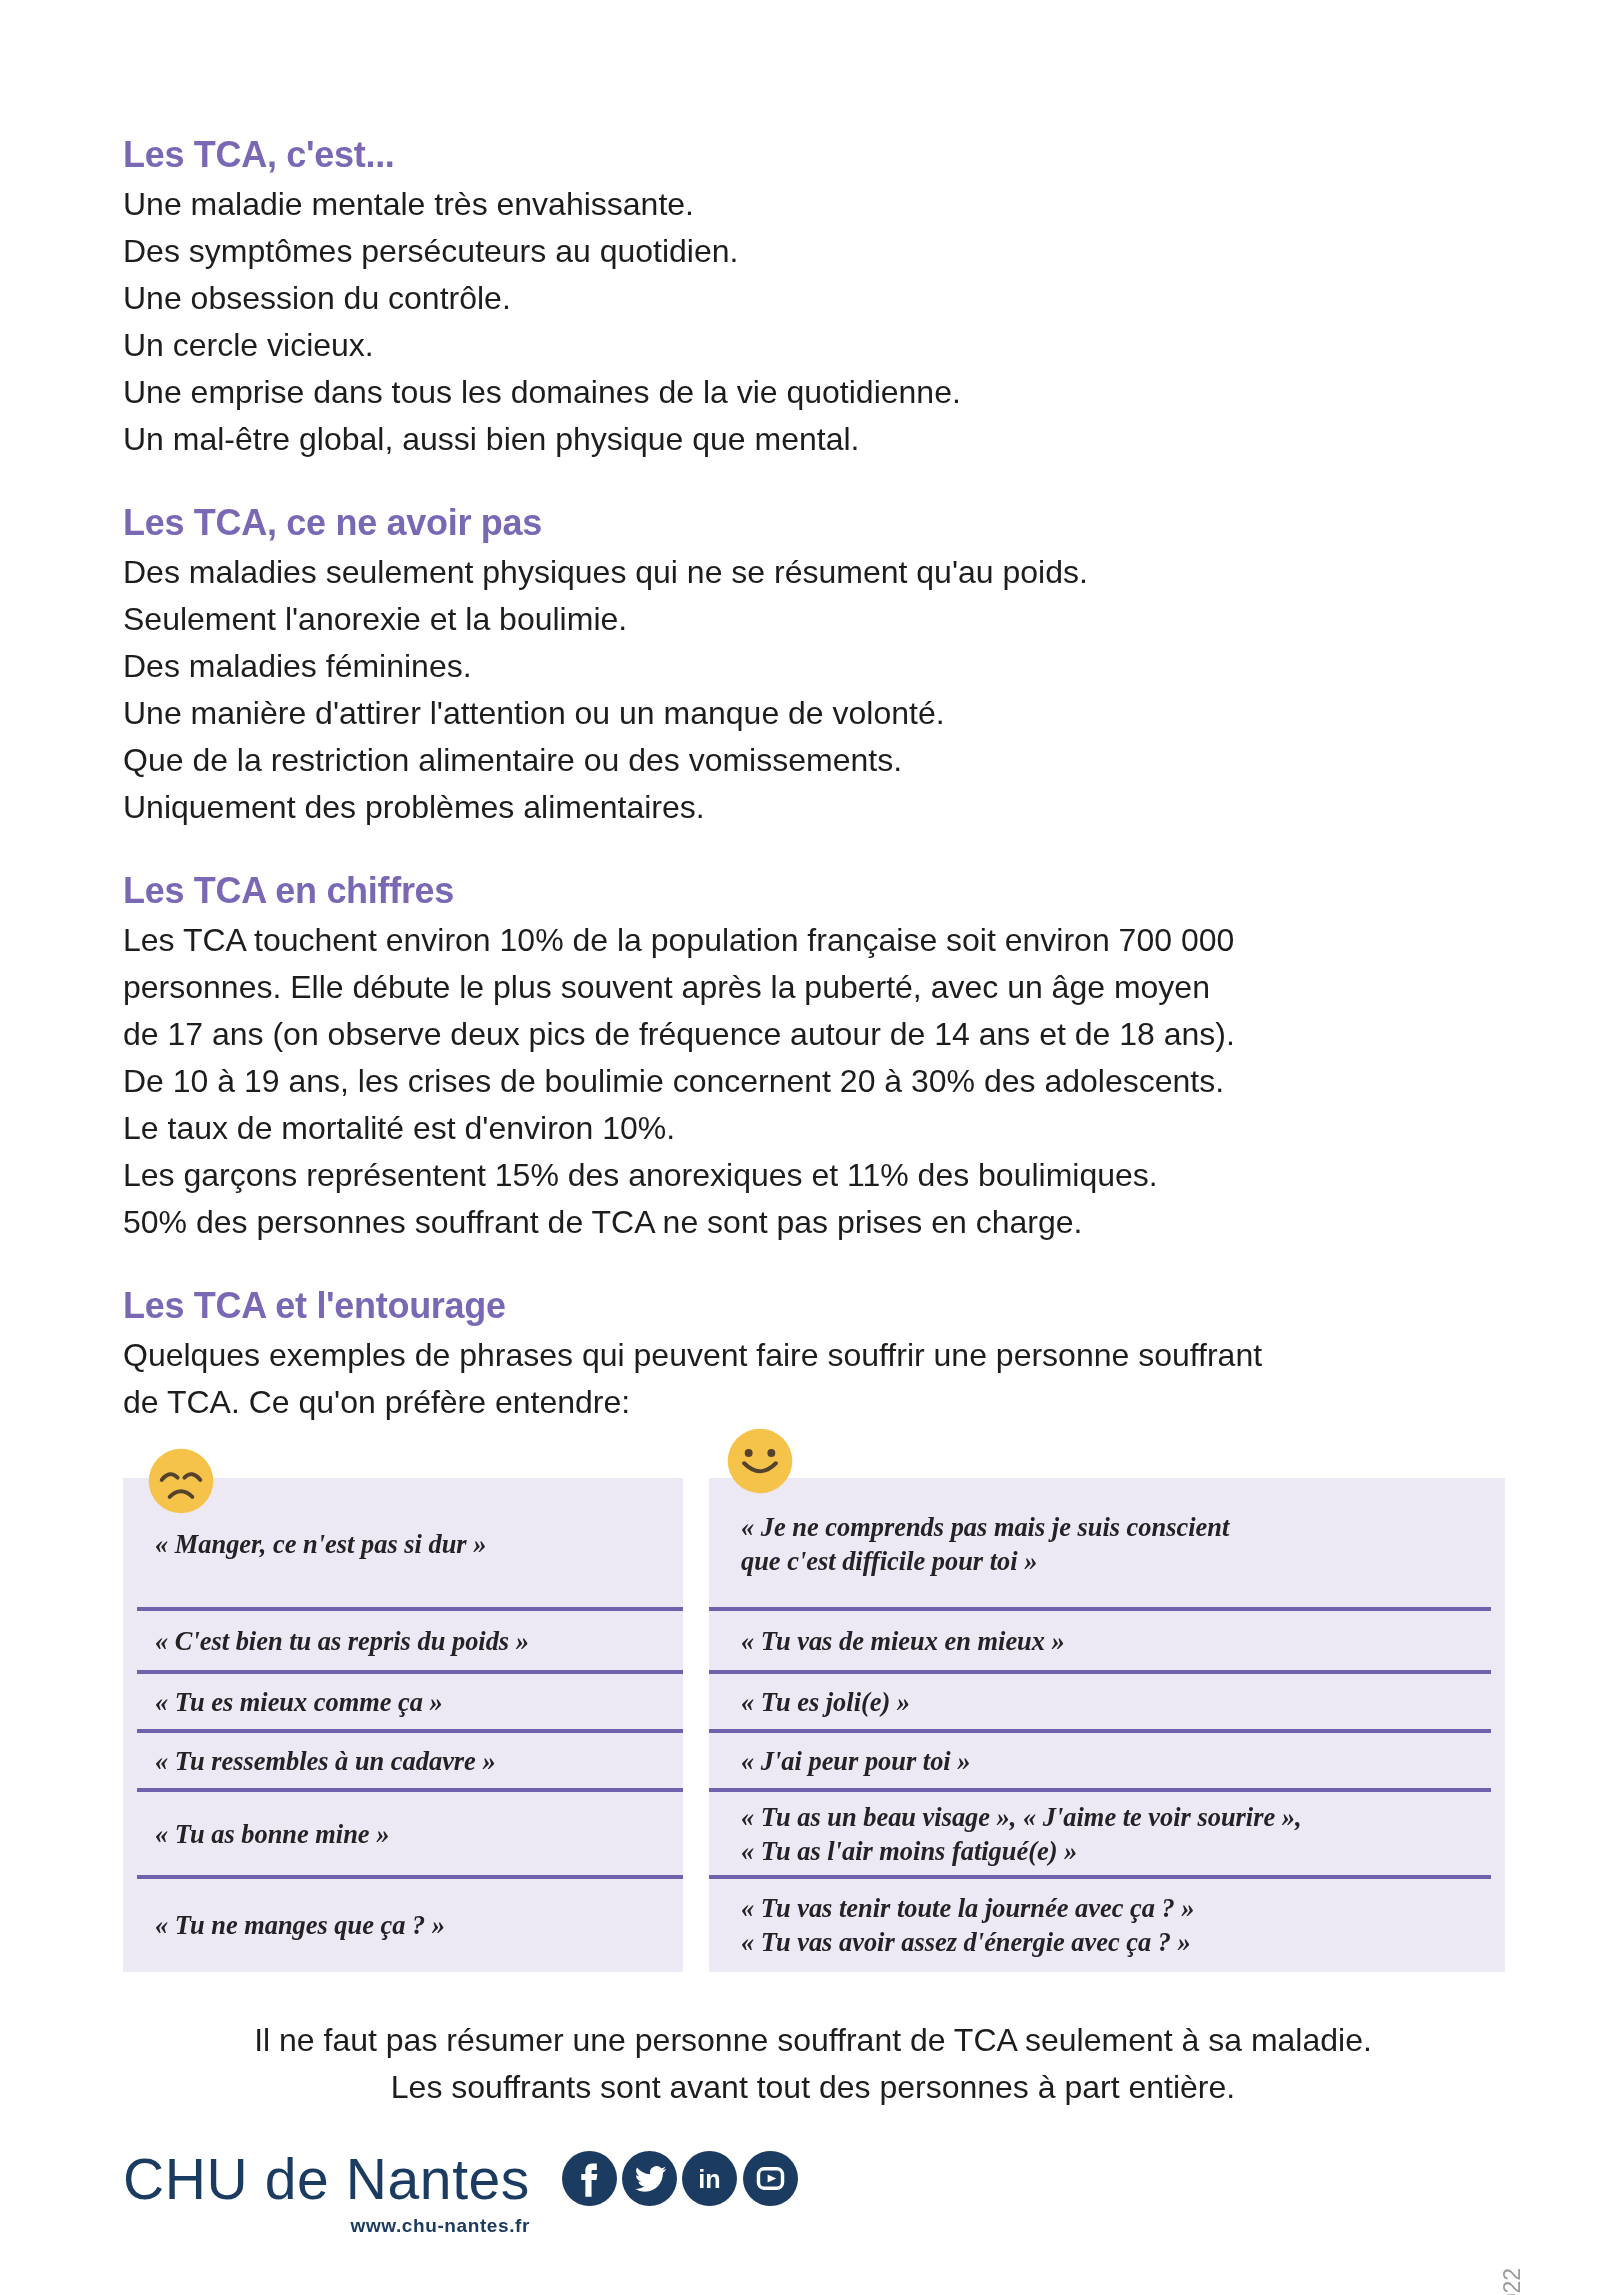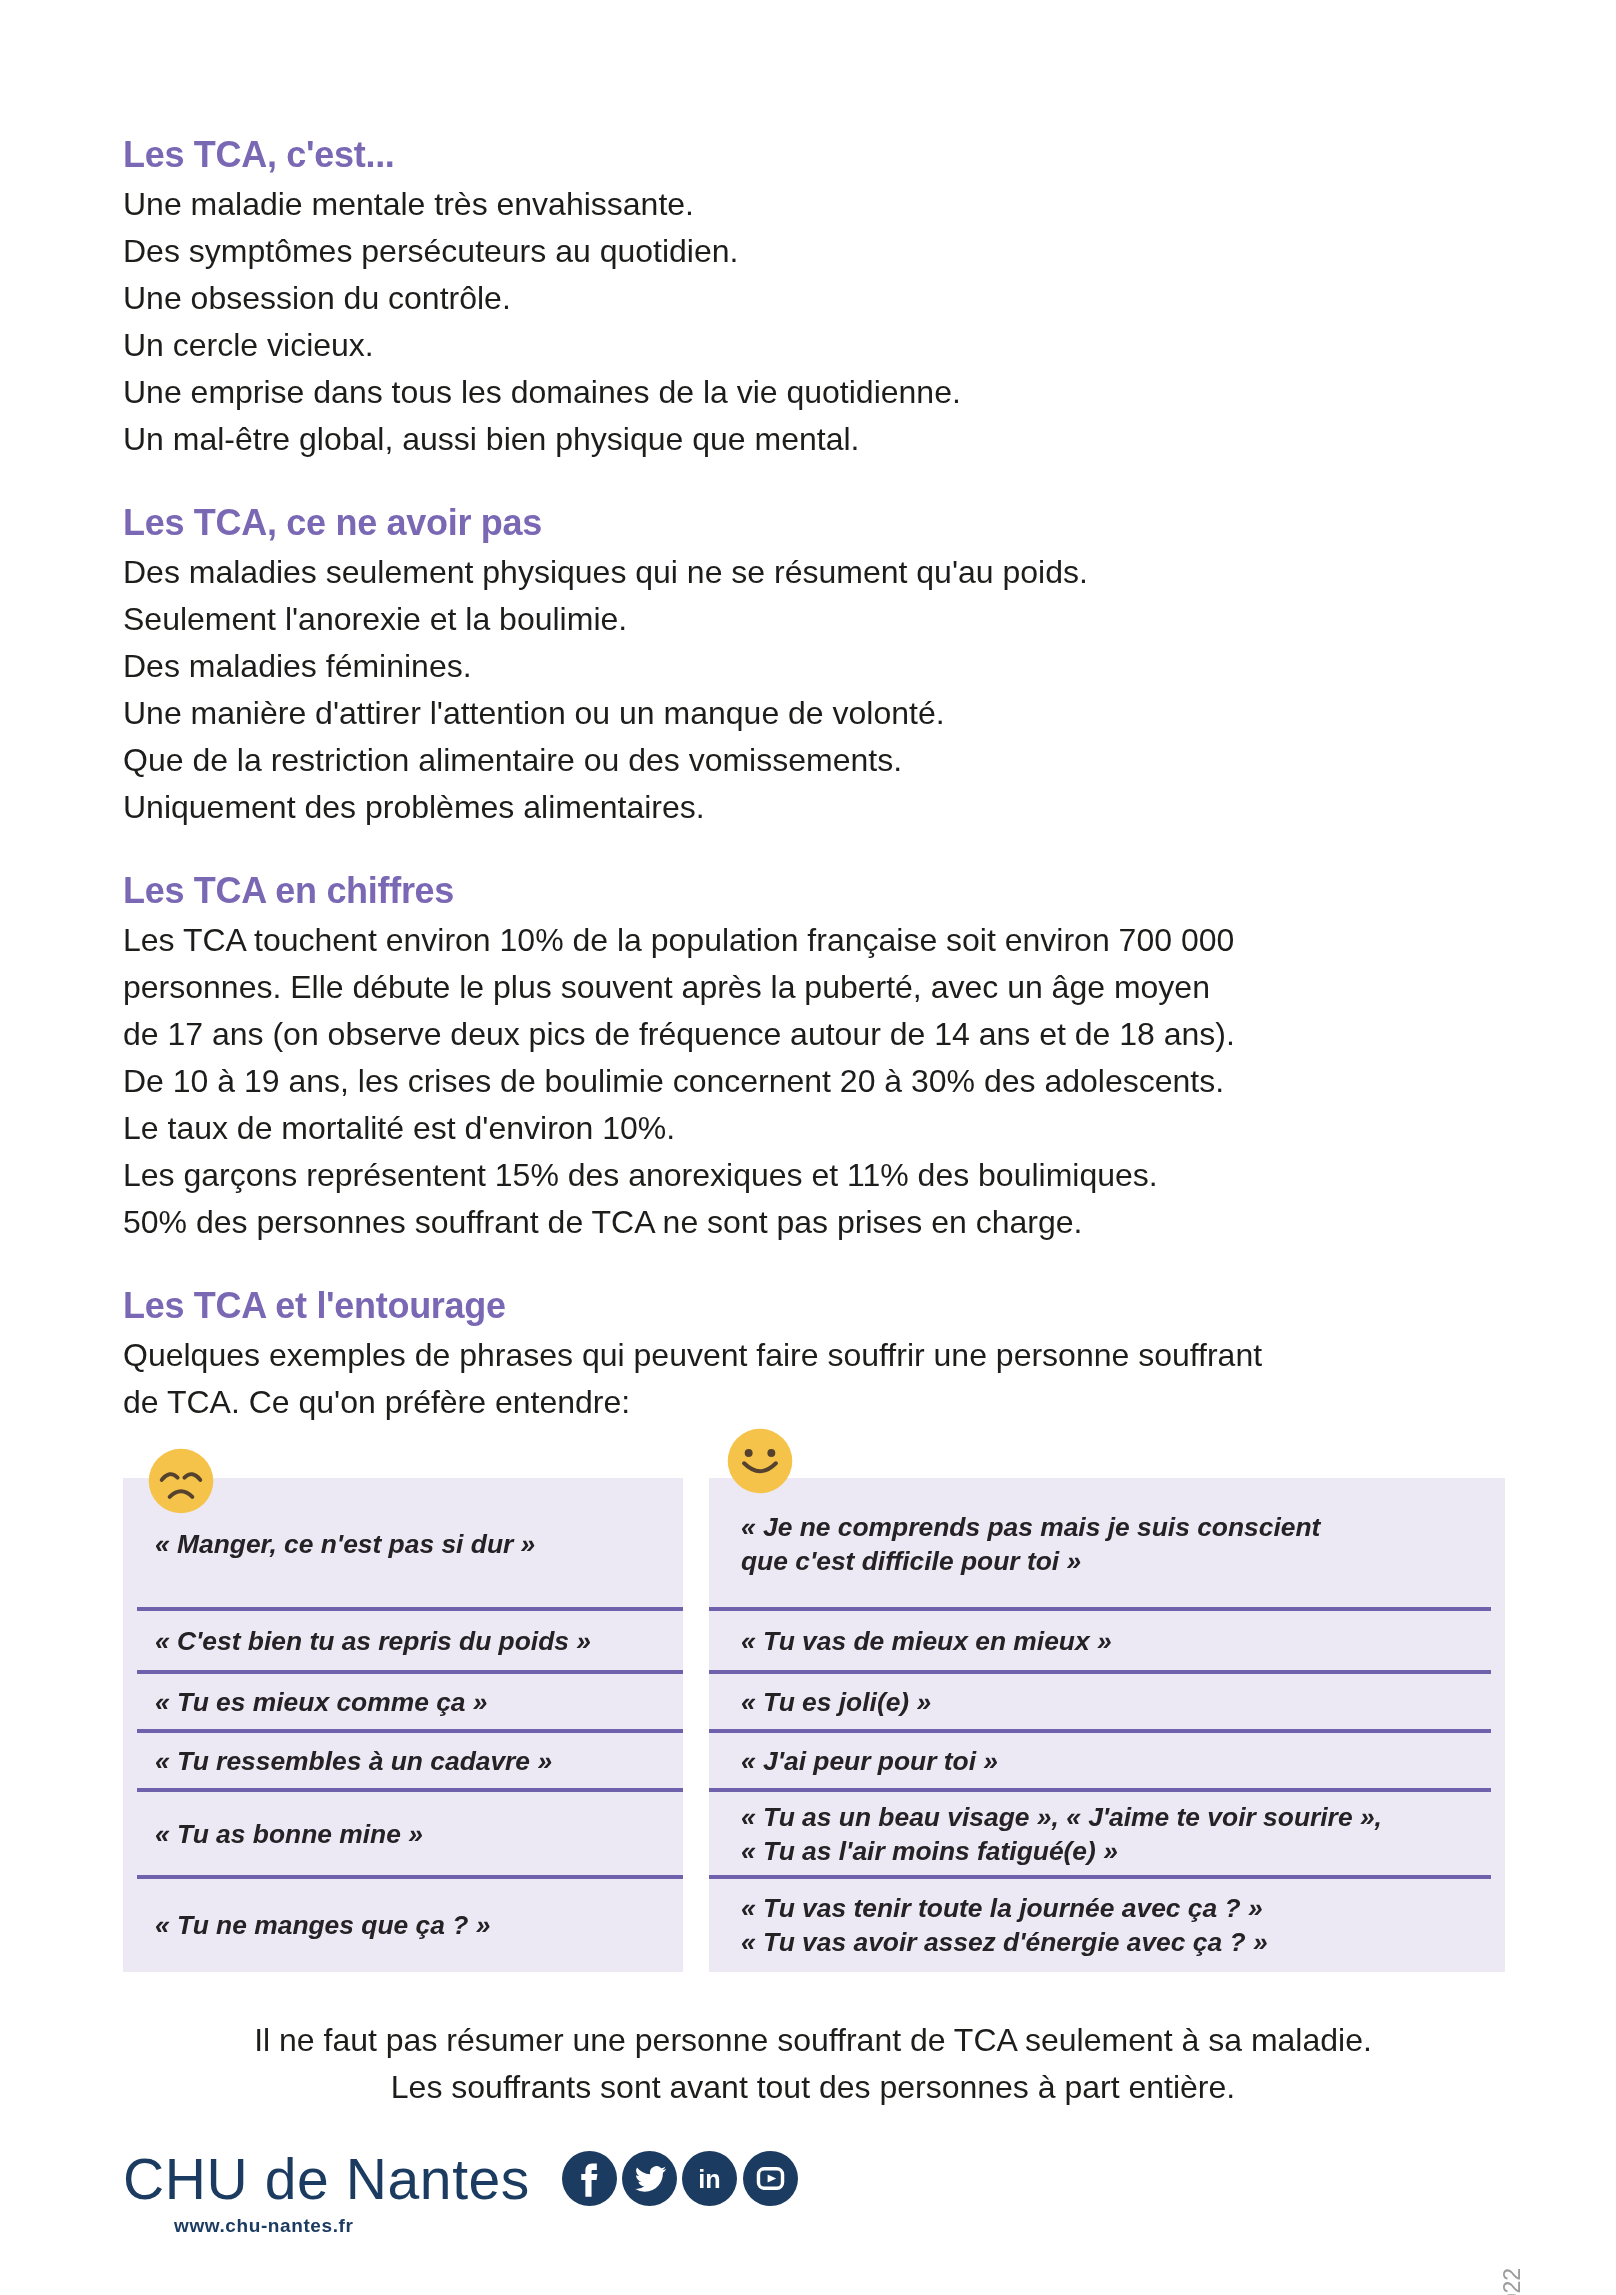--- a/index.html
+++ b/index.html
@@ -31,20 +31,21 @@
     white-space:nowrap;
   }
   
   .quotes-table{
     position:relative;
     margin-top:52px;
     display:grid;
     grid-template-columns:560px 796px;
     column-gap:26px;
     grid-template-rows:minmax(131px,auto) minmax(63px,auto) minmax(59px,auto) minmax(59px,auto) minmax(87px,auto) minmax(95px,auto);
+    font-family:Liberation Serif, serif;
   }
   .qcell{
     position:relative;
     background:var(--table-bg);
     display:flex;flex-direction:column;justify-content:center;
     box-sizing:border-box;
     padding:8px 17px 8px 32px;
     font-size:26.4px;font-weight:bold;font-style:italic;
     color:#262124;line-height:34px;
   }
@@ -57,21 +58,21 @@
   .qcell.rcol.divided::after{left:0;right:14.3px;}
   .emoji{position:absolute;width:68px;height:68px;z-index:3;}
   .emoji-sad{top:-31px;left:23.5px;}
   .emoji-smile{top:-51px;left:603px;}
   .emoji-face{fill:var(--emoji-yellow);}
   .emoji-stroke{stroke:var(--emoji-feature);stroke-width:7;fill:none;stroke-linecap:round;}
   .emoji-dot{fill:var(--emoji-feature);}
   
   .conclusion{margin-top:45px;text-align:center;}
   
-  .footer{margin-top:38px;display:flex;align-items:flex-start;}
+  .footer{margin-top:38px;display:flex;align-items:flex-start;text-align:right;}
   .brand-block{display:flex;flex-direction:column;}
   .brand-name{font-size:57px;line-height:60px;color:var(--brand-navy);letter-spacing:0.6px;}
   .brand-url{font-size:19px;font-weight:600;color:var(--brand-navy);margin:5.7px 0 0 51px;letter-spacing:0.6px;}
   .social{display:flex;gap:5.2px;margin-left:32px;margin-top:2.3px;}
   .social-btn{width:55px;height:55px;display:block;}
   .social-circle{fill:var(--brand-navy);}
   .social-glyph{fill:#ffffff;}
   .social-stroke{fill:none;stroke:#ffffff;stroke-width:3;}
   .social-text{fill:#ffffff;font-family:"Liberation Sans",sans-serif;font-weight:bold;}
   

